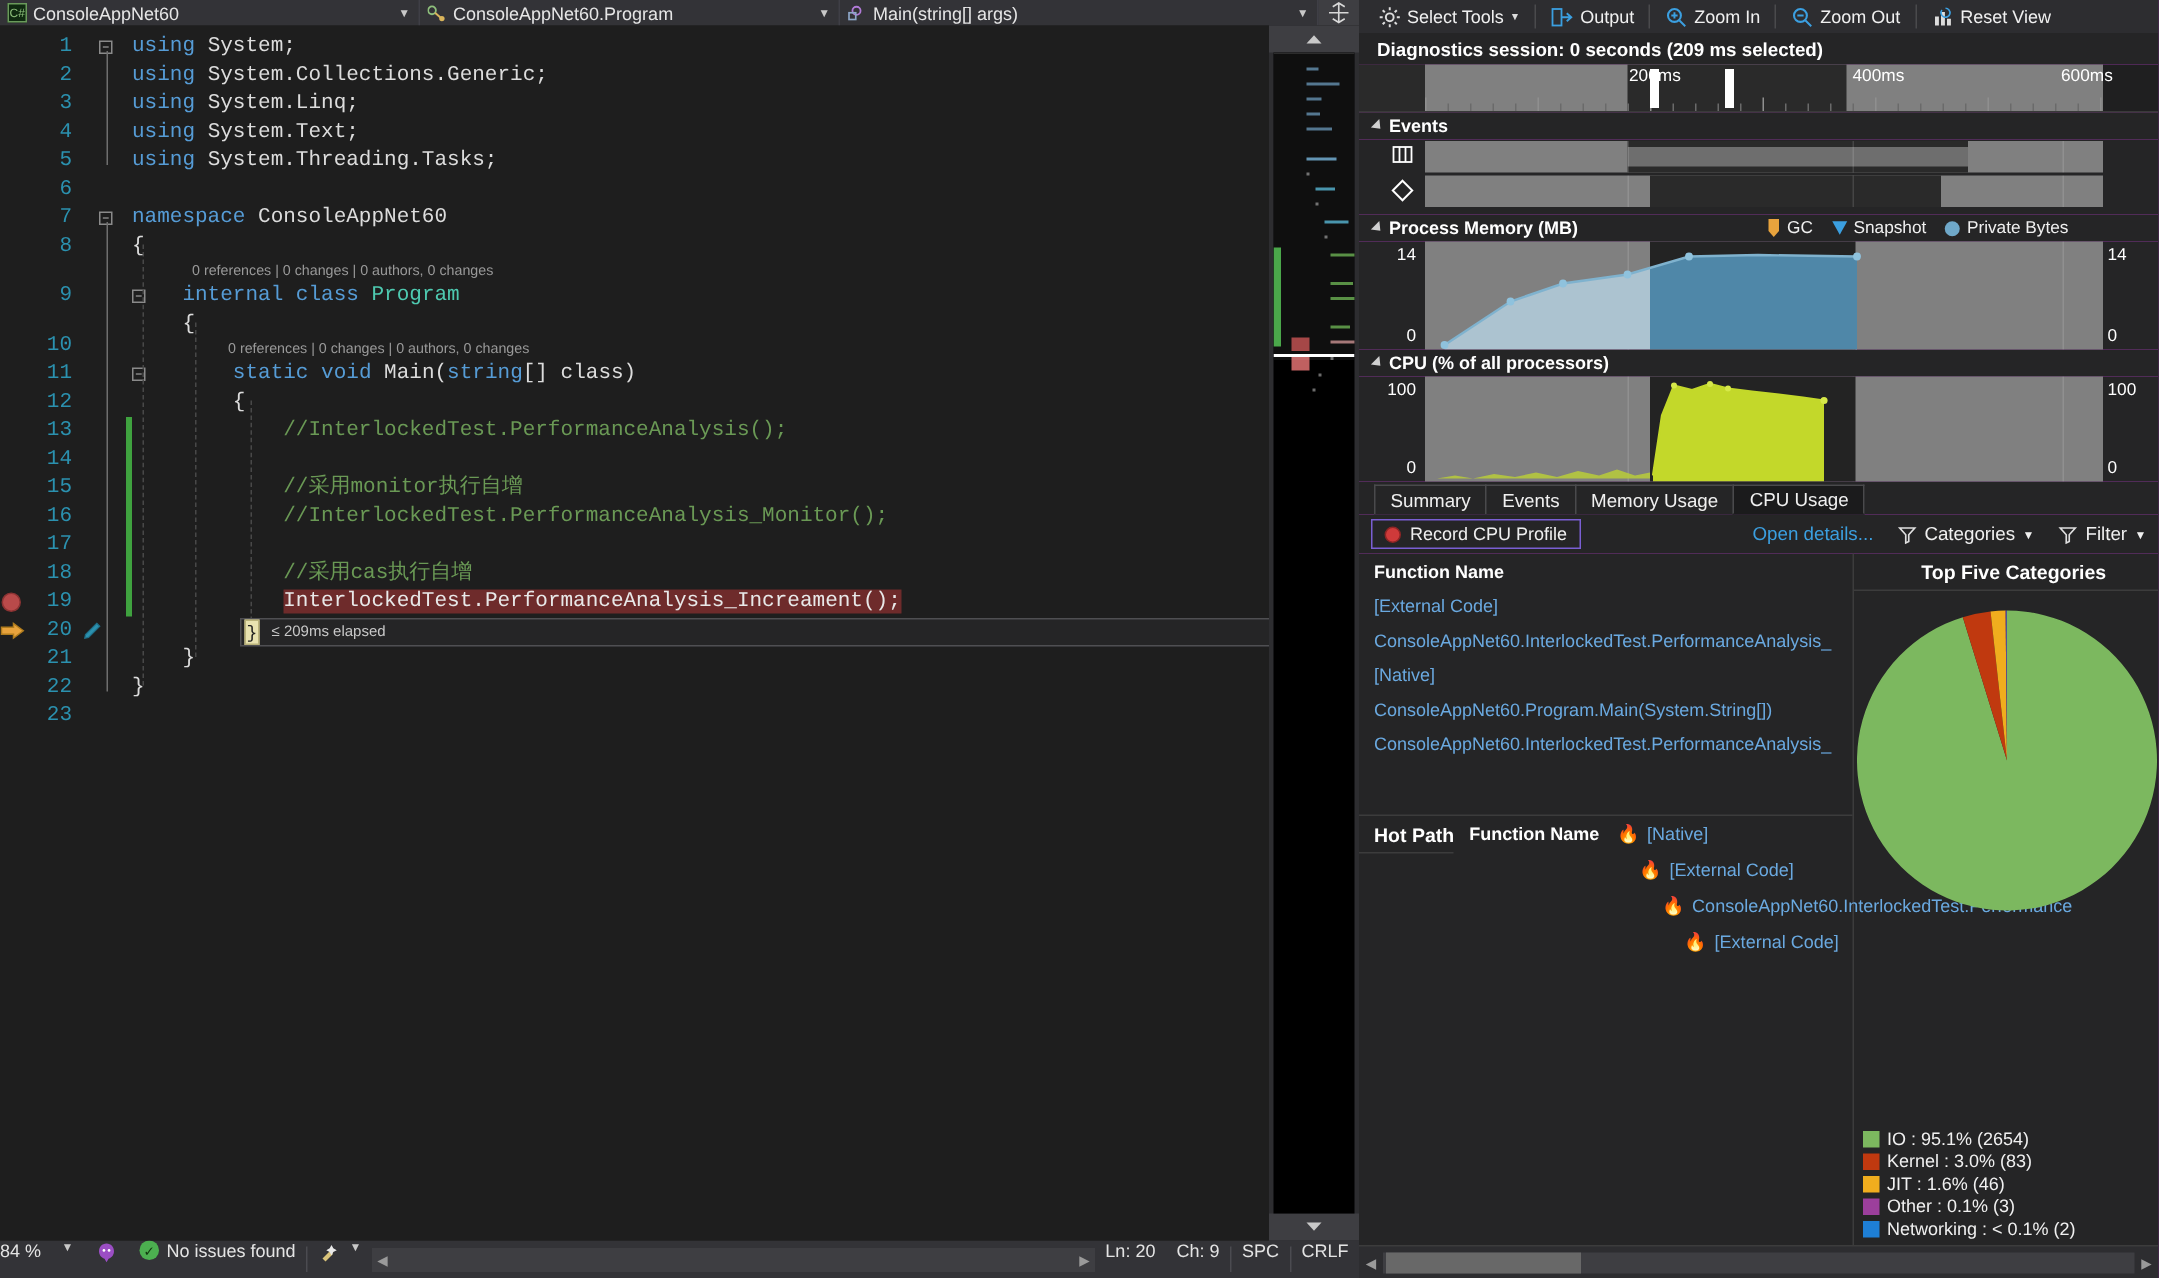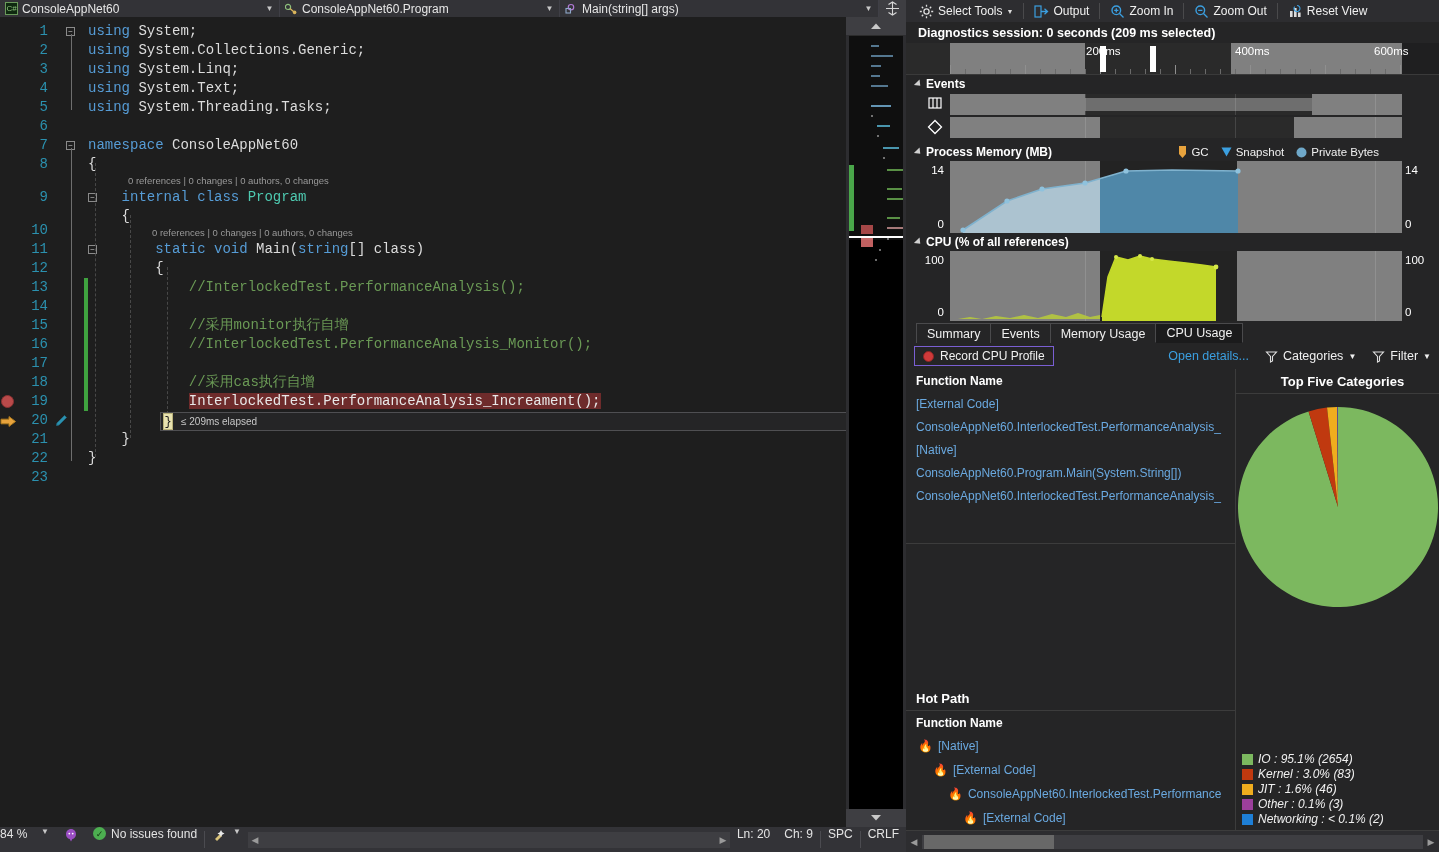--- a/index.html
+++ b/index.html
@@ -126,23 +126,23 @@
   .panel-left { width: 330px; display: flex; flex-direction: column; border-right:1px solid #3c3c3c; }
   .panel-right { flex: 1; display: flex; flex-direction: column; position: relative; }
 
   .panel-title { height: 25px; display:flex; align-items:center; padding-left: 10px; font-size: 13px; font-weight: bold; color: #ffffff; border-bottom: 1px solid #3c3c3c; flex:none;}
   .col-head { height: 23px; display:flex; align-items:center; padding-left: 10px; font-size: 12px; font-weight: bold; color: #ffffff; flex:none;}
   .fn-row { height: 23px; display:flex; align-items:center; padding-left: 10px; font-size: 12px; color: #6aa9e0; white-space: nowrap; overflow: hidden; }
   .hot-row { height: 24px; display: flex; align-items: center; font-size: 12px; color: #6aa9e0; white-space: nowrap; overflow: hidden; }
   .flame { color:#d84a2a; font-size: 12px; margin-right: 5px; flex:none; }
 
   .top-functions { flex: 0 0 175px; display:flex; flex-direction:column; border-bottom:1px solid #3c3c3c; }
-  .hot-path { flex: 1; display:flex; flex-direction:column;justify-content:flex-end; }
-
-  .pie-box { position: relative; flex: 1; display: flex; align-items: flex-start; justify-content: center; padding-top: 12px; font-style: italic; }
+  .hot-path { flex: 1; display:flex; flex-direction:row; }
+
+  .pie-box { position: relative; flex: 1; display: flex; align-items: flex-start; justify-content: center; padding-top: 12px; }
   .legend-box { position: absolute; left: 6px; bottom: 4px; display: flex; flex-direction: column; gap: 1px; }
   .lg-row { display: flex; align-items: center; gap: 5px; font-size: 12px; color: #f0f0f0; white-space: nowrap; }
   .lg-sw { width: 11px; height: 11px; flex:none; }
 
   .diag-hscroll { height: 22px; background: #2d2d30; display: flex; align-items: center; flex:none; border-top:1px solid #3c3c3c;}
   .dhs-arrow { width: 16px; text-align:center; color:#9a9a9a; font-size:9px; }
   .dhs-track { flex: 1; height: 14px; background: #3e3e42; position: relative; }
   .dhs-thumb { position: absolute; left: 2px; top:0; bottom:0; width: 130px; background: #686868; }
 </style>
 </head>
@@ -526,21 +526,21 @@
           <circle cx="92" cy="28" r="2.6" fill="#8fc2dd"></circle>
           <circle cx="135" cy="22" r="2.6" fill="#8fc2dd"></circle>
           <circle cx="176" cy="10" r="2.6" fill="#8fc2dd"></circle>
           <circle cx="288" cy="10" r="2.6" fill="#8fc2dd"></circle>
         </svg>
       </div>
     </div>
 
     <div class="sec-header">
       <span class="tri"></span>
-      <span>CPU (% of all references)</span>
+      <span>CPU (% of all processors)</span>
     </div>
     <div class="graph-wrap" style="height:70px">
       <div class="gx-label-l" style="top:3px">100</div>
       <div class="gx-label-l" style="bottom:3px">0</div>
       <div class="gx-label-r" style="top:3px">100</div>
       <div class="gx-label-r" style="bottom:3px">0</div>
       <div class="graph-area">
         <div class="gridv" style="left:135px"></div>
         <div class="gridv" style="left:285px"></div>
         <div class="gridv" style="left:425px"></div>

